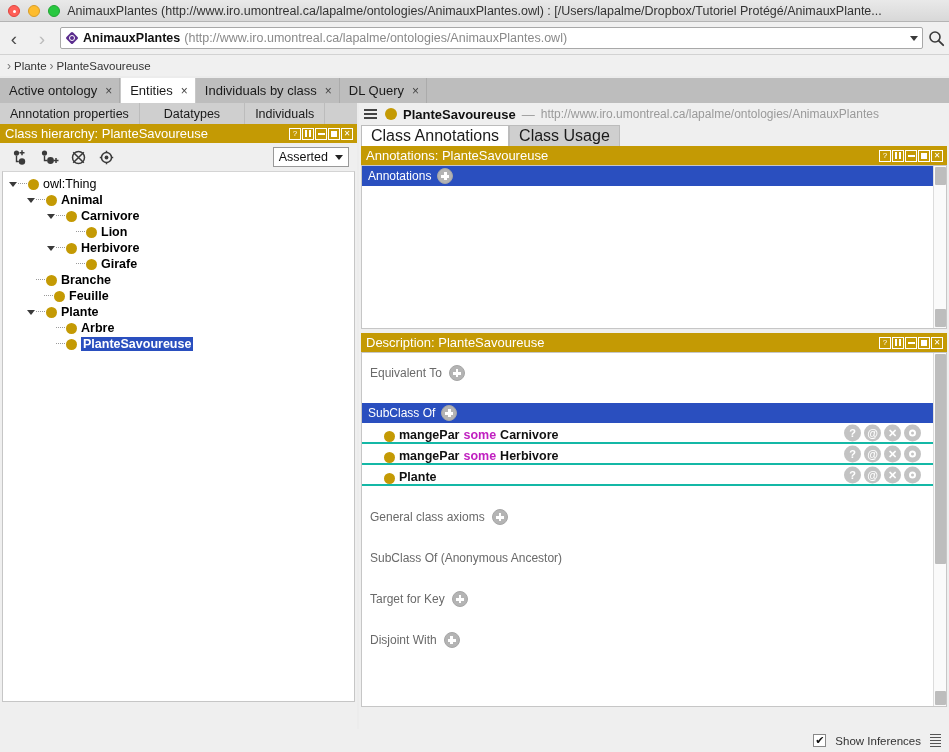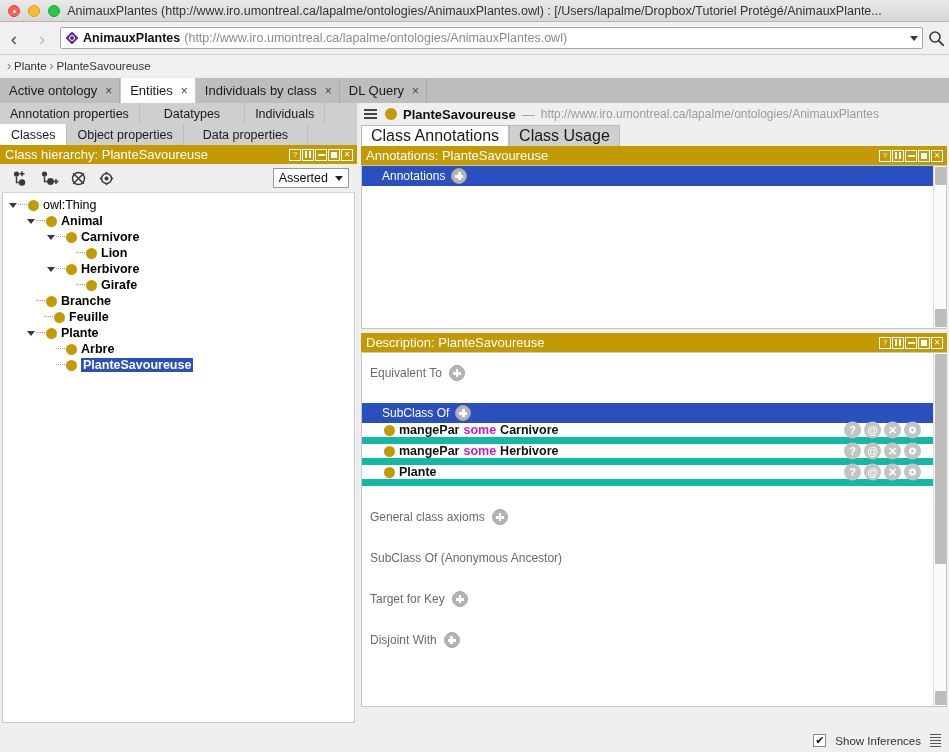--- a/index.html
+++ b/index.html
@@ -341,21 +341,21 @@
     box-sizing: border-box;
     position: relative;
     overflow: hidden;
   }
   .sect-bar {
     height: 20px;
     background: #2a4fbf;
     display: flex; align-items: center;
     color: #ffffff;
     font-size: 12px;
-    padding-left: 20px;
+    padding-left: 6px;
     box-sizing: border-box;
     gap: 6px;
   }
   .plus-btn {
     width: 16px; height: 16px; border-radius: 50%;
     background: #b4b4b4;
     position: relative;
     flex: 0 0 auto;
     border: 1px solid #a6a6a6;
     box-sizing: border-box;
@@ -367,25 +367,25 @@
   .plus-btn::after  { top: 3px; left: 5.8px; height: 8px; width: 2.4px; }
 
   .sect-label {
     display: flex; align-items: center; gap: 7px;
     font-size: 12px; color: #6a6a6a;
     padding-left: 8px;
     height: 20px;
   }
 
   .axiom-row {
-    display: flex; align-items: center;
+    display: flex; align-items: flex-end;
     height: 21px;
     padding-left: 22px;
     box-sizing: border-box;
-    border-bottom: 7px solid #14b8a6;
+    border-bottom: 2px solid #14b8a6;
     position: relative;
   }
   .ax-dot {
     width: 11px; height: 11px; border-radius: 50%;
     background: #c49a04; flex: 0 0 auto; margin-right: 4px;
   }
   .ax-text { font-size: 12.5px; font-weight: bold; color: #111; white-space: nowrap; }
   .ax-kw { color: #c020c0; font-weight: bold; }
   .ax-btns {
     position: absolute; right: 12px; top: 50%;
@@ -509,32 +509,20 @@
       </div>
       <div class="subtab" style="padding:0 24px;">
         <span>Datatypes</span>
       </div>
       <div class="subtab">
         <span>Individuals</span>
       </div>
       <div class="spacer-cell"></div>
     </div>
 
-    <div class="subtabrow row2">
-      <div class="subtab active" style="padding:0 11px;">
-        <span>Classes</span>
-      </div>
-      <div class="subtab">
-        <span>Object properties</span>
-      </div>
-      <div class="subtab" style="padding:0 19px;">
-        <span>Data properties</span>
-      </div>
-      <div class="spacer-cell"></div>
-    </div>
 
     <div class="panel-header">
       <span class="ph-title">Class hierarchy: PlanteSavoureuse</span>
       <span class="ph-btns">
         <span class="ph-btn">?</span>
         <span class="ph-btn">
             <span class="gl-split">
               <i></i>
               <i></i>
             </span>

